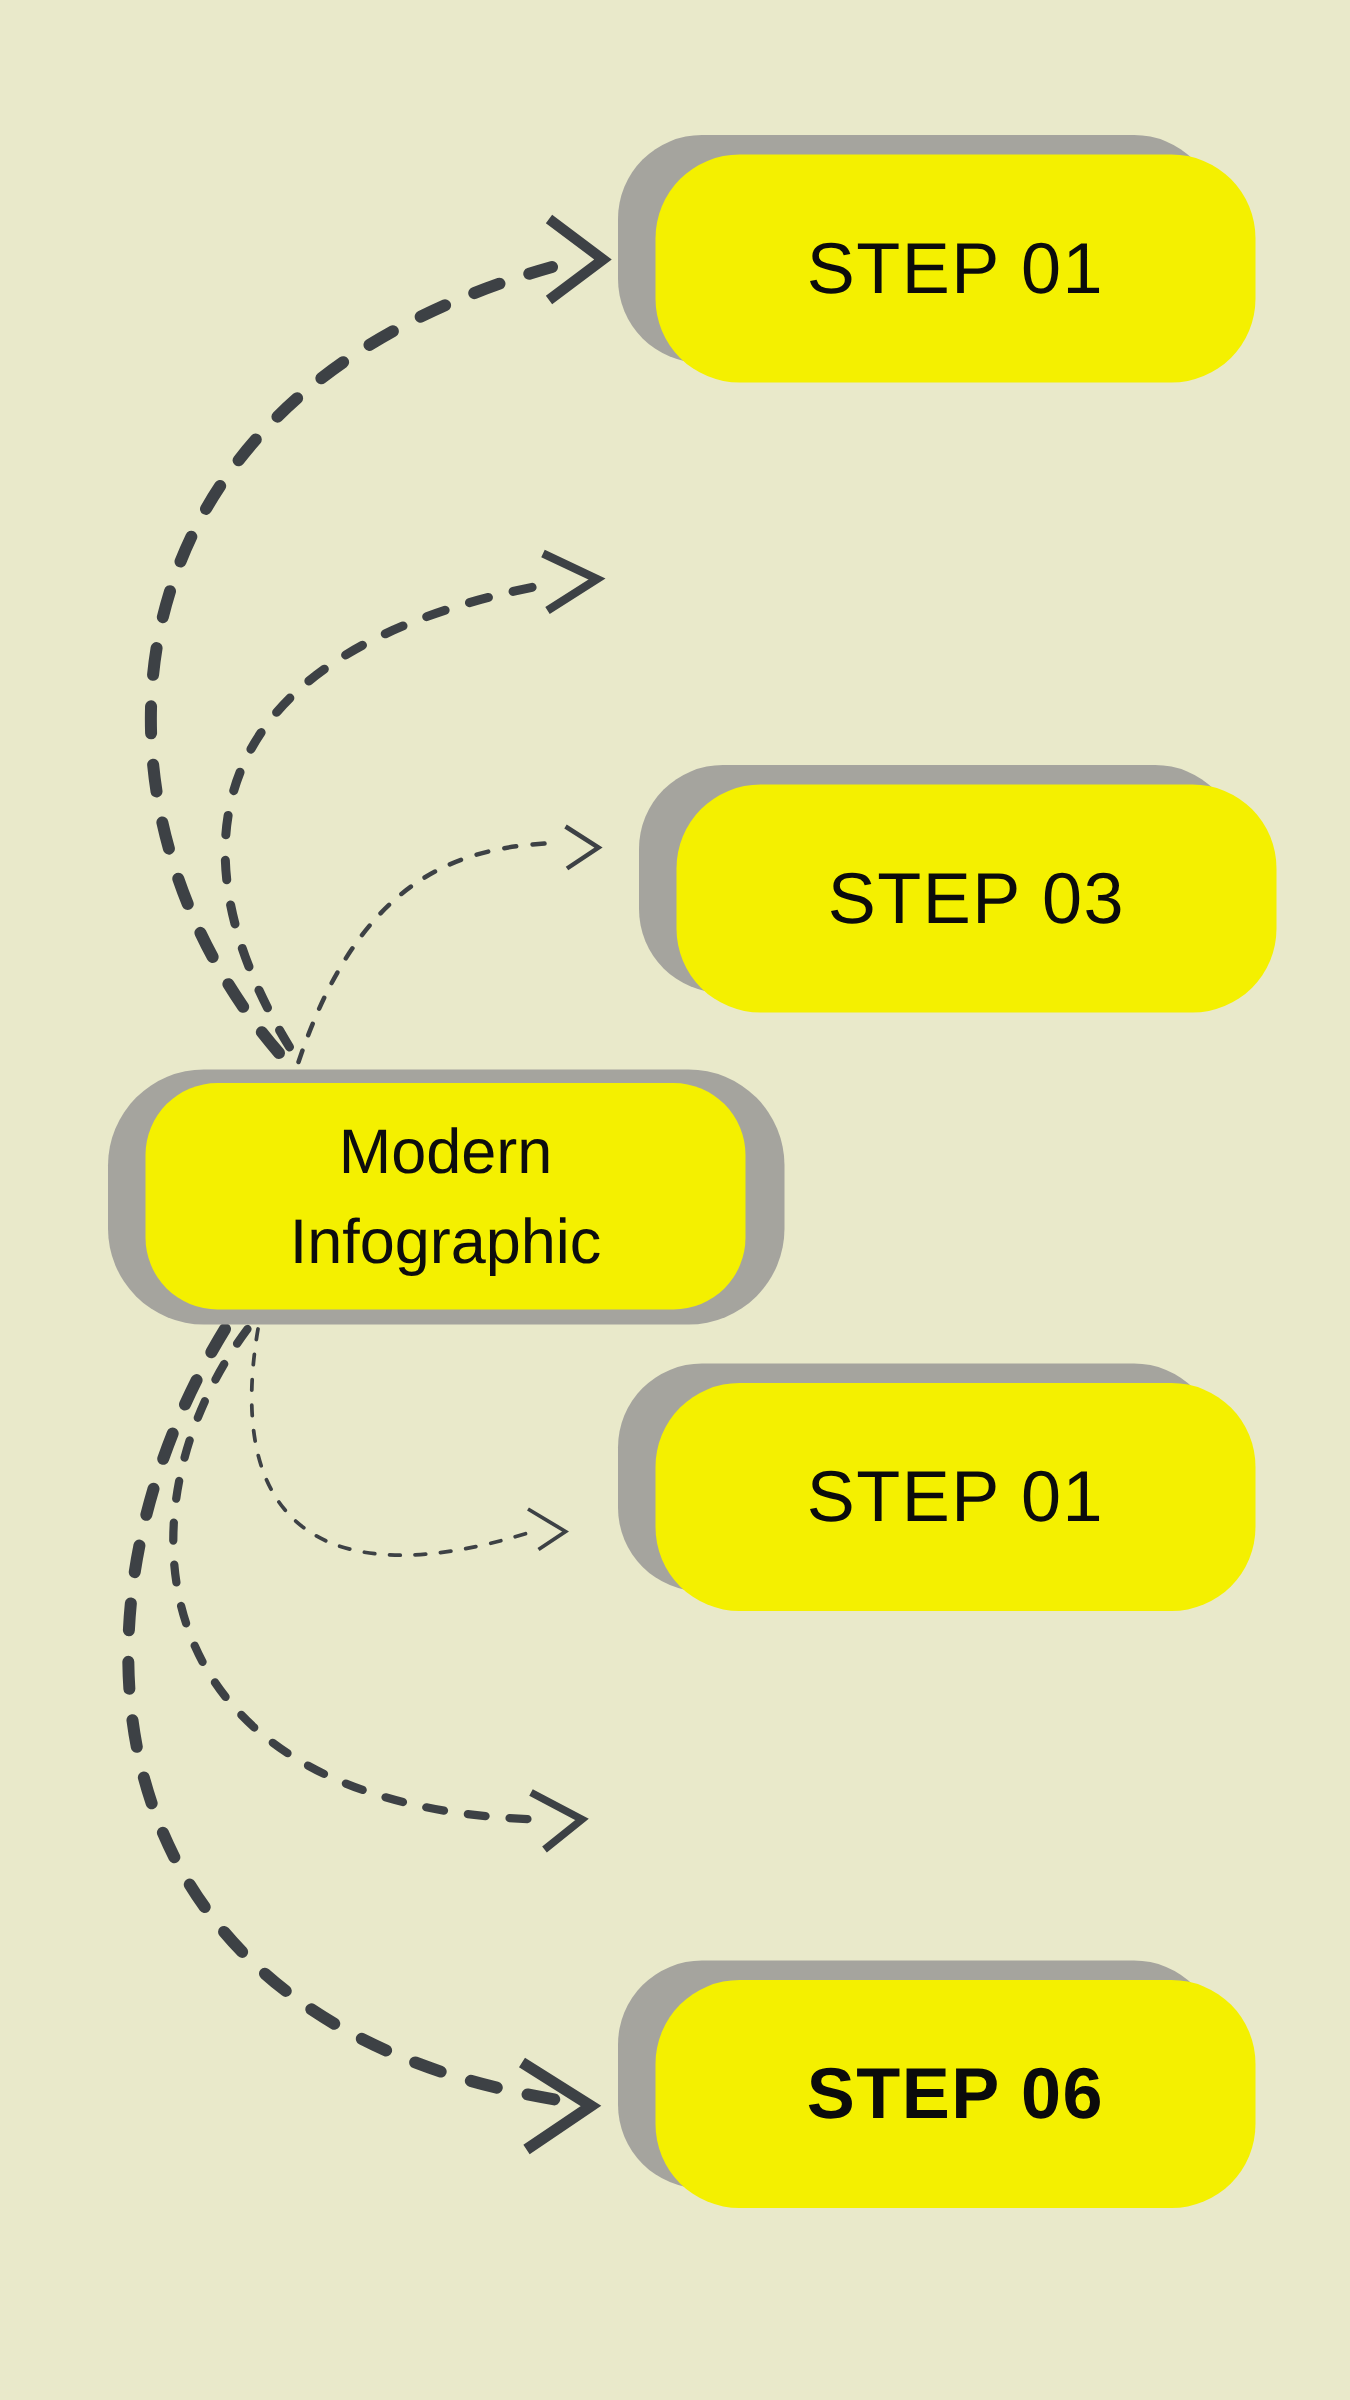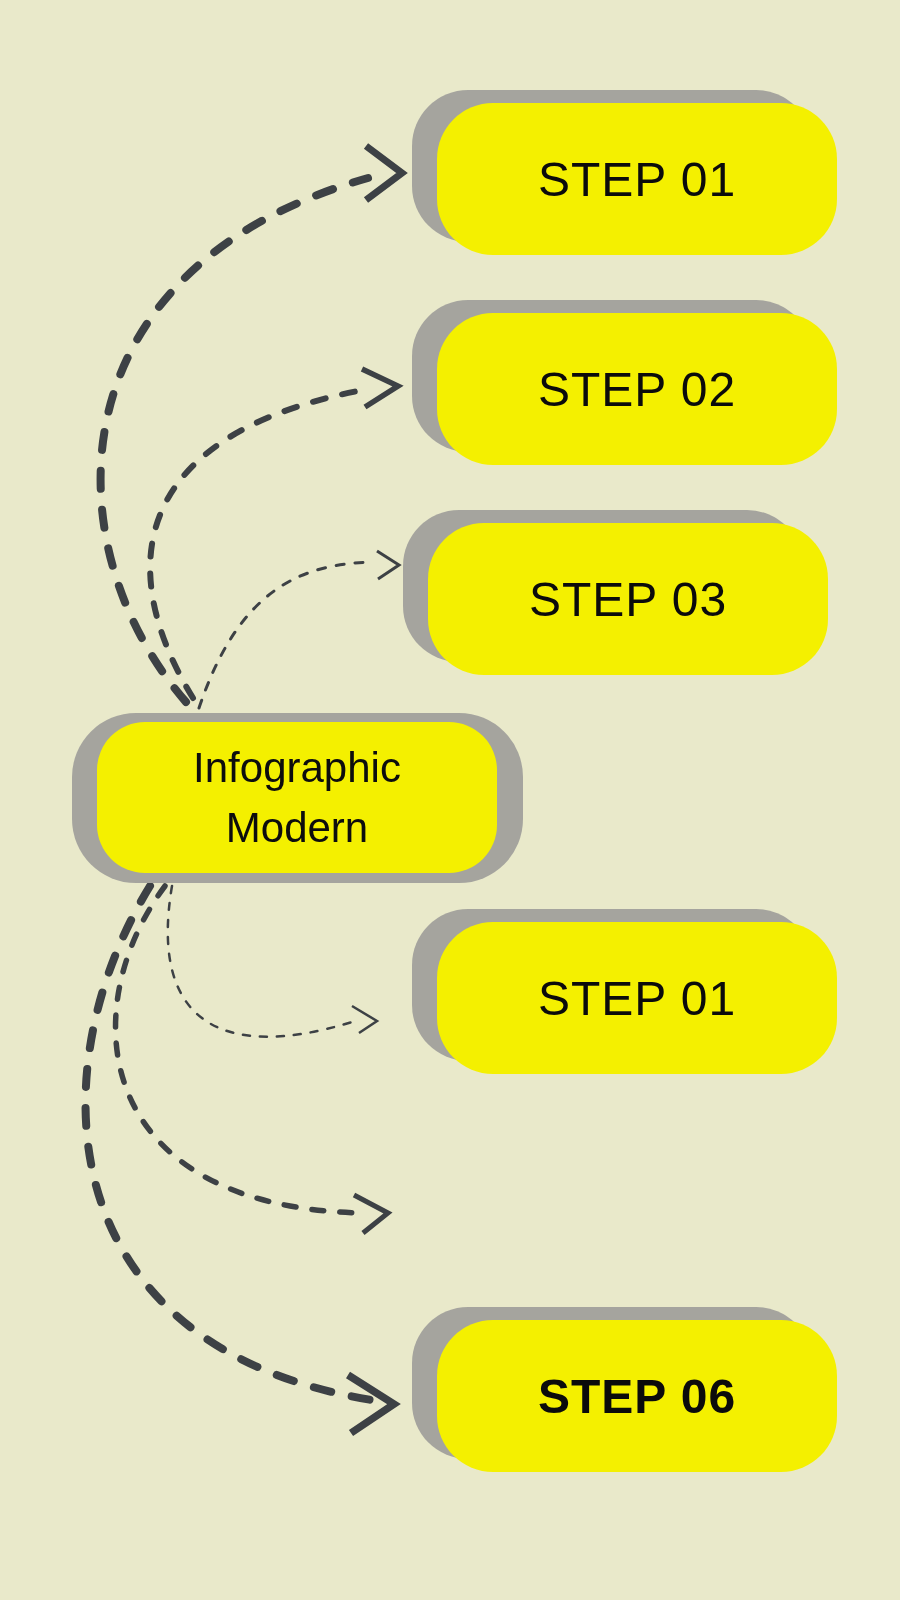--- a/index.html
+++ b/index.html
@@ -50,21 +50,21 @@
     align-items: center;
     justify-content: center;
   }
   .step .face span {
     font-size: 48px;
     letter-spacing: 1px;
     color: #0b0b0b;
   }
   .s1 { left: 437px; top: 103px; }
   .s2 { left: 437px; top: 313px; }
-  .s3 { left: 428px; top: 523px; }
+  .s3 { left: 451px; top: 523px; }
   .s4 { left: 437px; top: 922px; }
   .s5 { left: 437px; top: 1118px; }
   .s6 { left: 437px; top: 1320px; font-weight: bold; }
   
   .center-box {
     position: absolute;
     left: 72px;
     top: 713px;
     width: 451px;
     height: 170px;
@@ -123,38 +123,32 @@
     </g>
 
     <g>
       <path d="M 150 886 C 36 1072, 52 1348, 372 1400" stroke-width="8" stroke-linecap="round" stroke-dasharray="18 21"></path>
       <polyline points="348,1375 394,1404 351,1433" stroke-width="7.5" stroke-linejoin="miter"></polyline>
     </g>
   </svg>
 
   <div class="center-box">
     <div class="center-face">
+      <div>Modern</div>
       <div>Infographic</div>
-      <div>Modern</div>
     </div>
   </div>
 
   <div class="step s1">
     <div class="shadow"></div>
     <div class="face">
       <span>STEP 01</span>
     </div>
   </div>
 
-  <div class="step s2">
-    <div class="shadow"></div>
-    <div class="face">
-      <span>STEP 02</span>
-    </div>
-  </div>
 
   <div class="step s3">
     <div class="shadow"></div>
     <div class="face">
       <span>STEP 03</span>
     </div>
   </div>
 
   <div class="step s4">
     <div class="shadow"></div>

